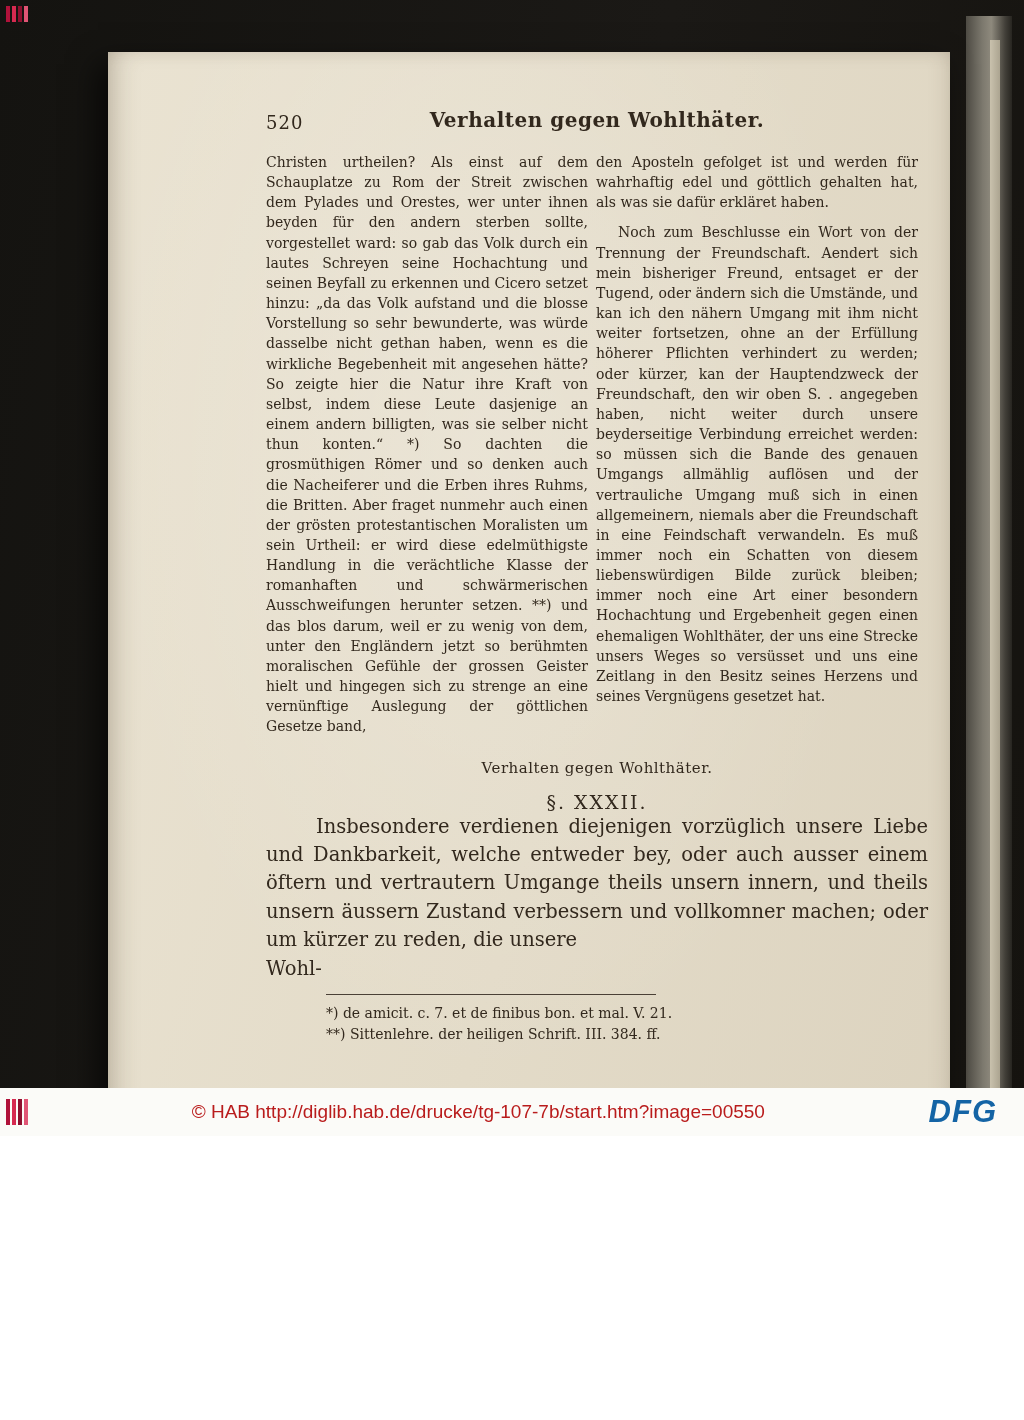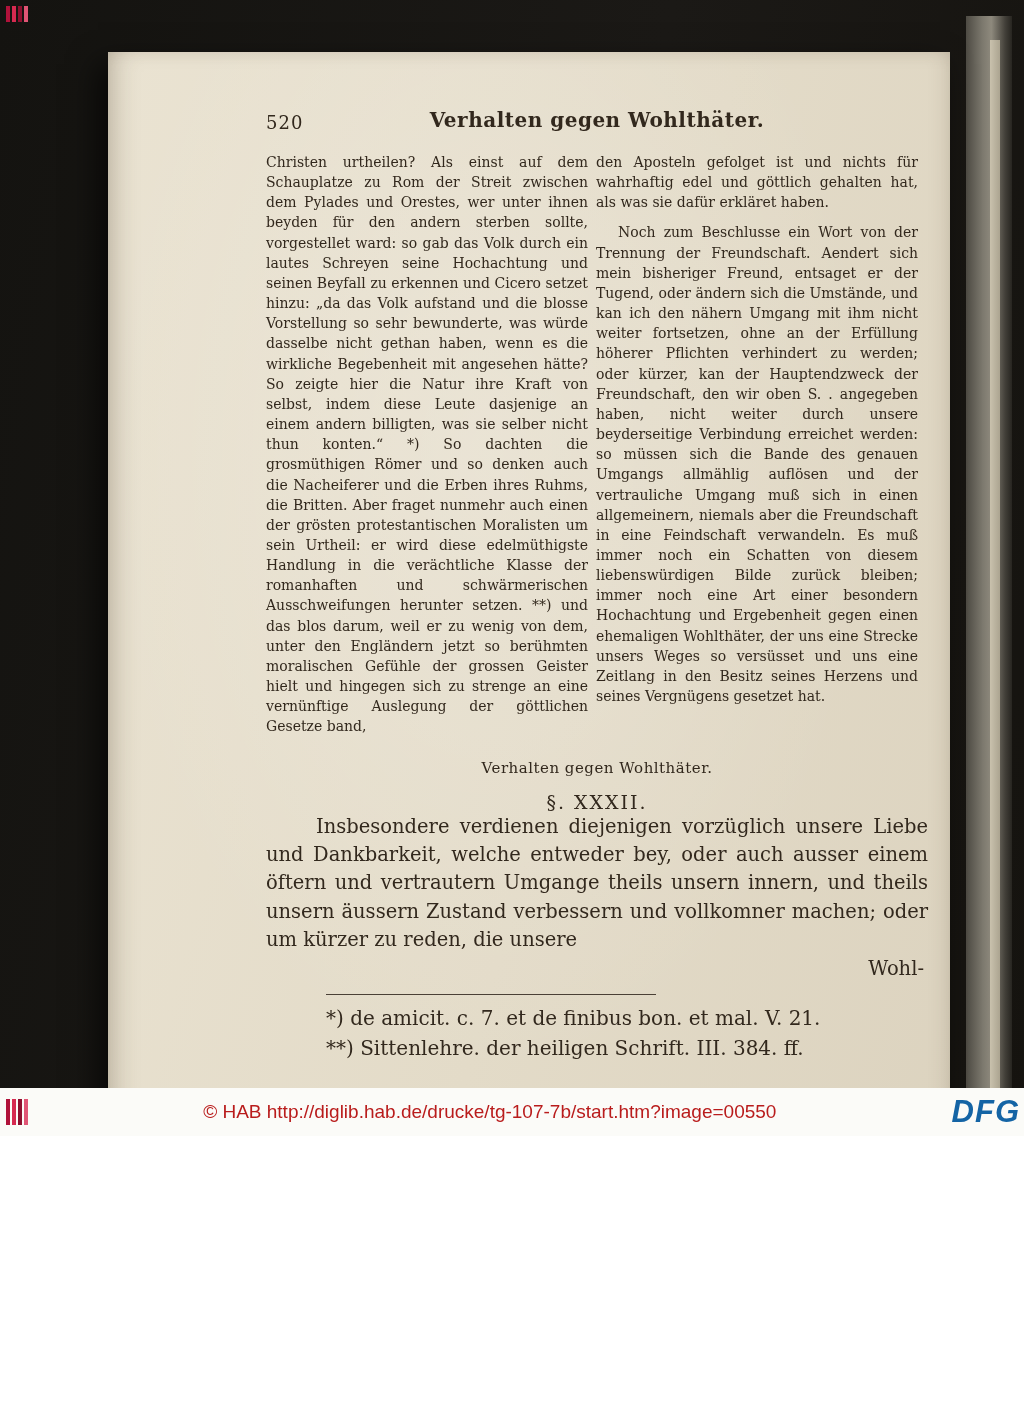--- a/index.html
+++ b/index.html
@@ -39,23 +39,23 @@
   .page-num{position:absolute;left:0;top:4px;font-size:18px;letter-spacing:1px;}
   .running-header{text-align:center;font-size:20px;font-weight:bold;letter-spacing:.5px;}
   .cols{display:flex;gap:8px;margin-top:14px;}
   .col{width:322px;font-size:14px;line-height:1.44;text-align:justify;}
   .col p{margin:0;}
   .col p.cont{text-indent:0;}
   .col p.new{text-indent:22px;margin-top:10px;}
   .section-head{text-align:center;font-size:15px;margin-top:22px;letter-spacing:.5px;}
   .section-num{text-align:center;font-size:19px;margin-top:14px;letter-spacing:2px;}
   .main-para{font-size:19.5px;line-height:1.46;text-align:justify;text-indent:50px;}
-  .catchword{text-align:right;font-size:19.5px;margin-top:2px;padding-right:4px;}
+  .catchword{text-align:left;font-size:19.5px;margin-top:2px;padding-right:4px;}
   .footnote-rule{width:330px;border-top:1.5px solid #4a4036;margin:14px 0 8px 60px;}
-  .footnotes{font-size:20px;line-height:1.5;margin-left:60px;}
+  .footnotes{font-size:14px;line-height:1.5;margin-left:60px;}
   
   .ruler-card{
     position:absolute;left:188px;top:1232px;width:432px;height:110px;
     background:#f7f6f2;box-shadow:0 3px 10px rgba(0,0,0,.5);
     font-family:"Liberation Serif", serif;
   }
   .ruler-title{text-align:center;font-size:20px;font-weight:bold;margin-top:8px;color:#0d0d0d;white-space:nowrap;}
   .ruler-scale{
     position:absolute;left:14px;top:48px;width:232px;height:16px;
     border-top:2.5px solid #0c0c0c;
@@ -76,21 +76,21 @@
   .patches{display:flex;}
   .patch{width:19px;height:19px;border:1px solid #888;margin-left:-1px;}
   
   .footer{
     position:absolute;left:0;bottom:0;width:1024px;height:48px;
     background:#fbfbf8;display:flex;align-items:center;z-index:5;
   }
   .footer .cal-bars{position:static;margin-left:6px;}
   .footer-text{flex:1;text-align:center;font-family:"Liberation Sans", sans-serif;font-size:19px;color:#b91c1c;}
   .dfg-logo{
-    margin-right:4px;font-family:"Liberation Sans", sans-serif;
+    margin-right:27px;font-family:"Liberation Sans", sans-serif;
     font-weight:bold;font-style:italic;font-size:31px;letter-spacing:1px;color:#1464a5;
   }
 </style>
 </head>
 <body>
 
 <div id="screen">
 
   <div class="cal-bars cal-top">
     <div class="bar" style="background:#b0123a"></div>
@@ -108,21 +108,21 @@
       <div class="header-row">
         <span class="page-num">520</span>
         <div class="running-header">Verhalten gegen Wohlthäter.</div>
       </div>
 
       <div class="cols">
         <div class="col">
           <p class="cont">Christen urtheilen? Als einst auf dem Schauplatze zu Rom der Streit zwischen dem Pylades und Orestes, wer unter ihnen beyden für den andern sterben sollte, vorgestellet ward: so gab das Volk durch ein lautes Schreyen seine Hochachtung und seinen Beyfall zu erkennen und Cicero setzet hinzu: „da das Volk aufstand und die blosse Vorstellung so sehr bewunderte, was würde dasselbe nicht gethan haben, wenn es die wirkliche Begebenheit mit angesehen hätte? So zeigte hier die Natur ihre Kraft von selbst, indem diese Leute dasjenige an einem andern billigten, was sie selber nicht thun konten.“ *) So dachten die grosmüthigen Römer und so denken auch die Nacheiferer und die Erben ihres Ruhms, die Britten. Aber fraget nunmehr auch einen der grösten protestantischen Moralisten um sein Urtheil: er wird diese edelmüthigste Handlung in die verächtliche Klasse der romanhaften und schwärmerischen Ausschweifungen herunter setzen. **) und das blos darum, weil er zu wenig von dem, unter den Engländern jetzt so berühmten moralischen Gefühle der grossen Geister hielt und hingegen sich zu strenge an eine vernünftige Auslegung der göttlichen Gesetze band,</p>
         </div>
         <div class="col">
-          <p class="cont">den Aposteln gefolget ist und nichts für wahrhaftig edel und göttlich gehalten hat, als was sie dafür erkläret haben.</p>
+          <p class="cont">den Aposteln gefolget ist und werden für wahrhaftig edel und göttlich gehalten hat, als was sie dafür erkläret haben.</p>
           <p class="new">Noch zum Beschlusse ein Wort von der Trennung der Freundschaft. Aendert sich mein bisheriger Freund, entsaget er der Tugend, oder ändern sich die Umstände, und kan ich den nähern Umgang mit ihm nicht weiter fortsetzen, ohne an der Erfüllung höherer Pflichten verhindert zu werden; oder kürzer, kan der Hauptendzweck der Freundschaft, den wir oben S. . angegeben haben, nicht weiter durch unsere beyderseitige Verbindung erreichet werden: so müssen sich die Bande des genauen Umgangs allmählig auflösen und der vertrauliche Umgang muß sich in einen allgemeinern, niemals aber die Freundschaft in eine Feindschaft verwandeln. Es muß immer noch ein Schatten von diesem liebenswürdigen Bilde zurück bleiben; immer noch eine Art einer besondern Hochachtung und Ergebenheit gegen einen ehemaligen Wohlthäter, der uns eine Strecke unsers Weges so versüsset und uns eine Zeitlang in den Besitz seines Herzens und seines Vergnügens gesetzet hat.</p>
         </div>
       </div>
 
       <div class="section-head">Verhalten gegen Wohlthäter.</div>
       <div class="section-num">§.  XXXII.</div>
 
       <div class="main-para">Insbesondere verdienen diejenigen vorzüglich unsere Liebe und Dankbarkeit, welche entweder bey, oder auch ausser einem öftern und vertrautern Umgange theils unsern innern, und theils unsern äussern Zustand verbessern und vollkomner machen; oder um kürzer zu reden, die unsere</div>
       <div class="catchword">Wohl-</div>
 

